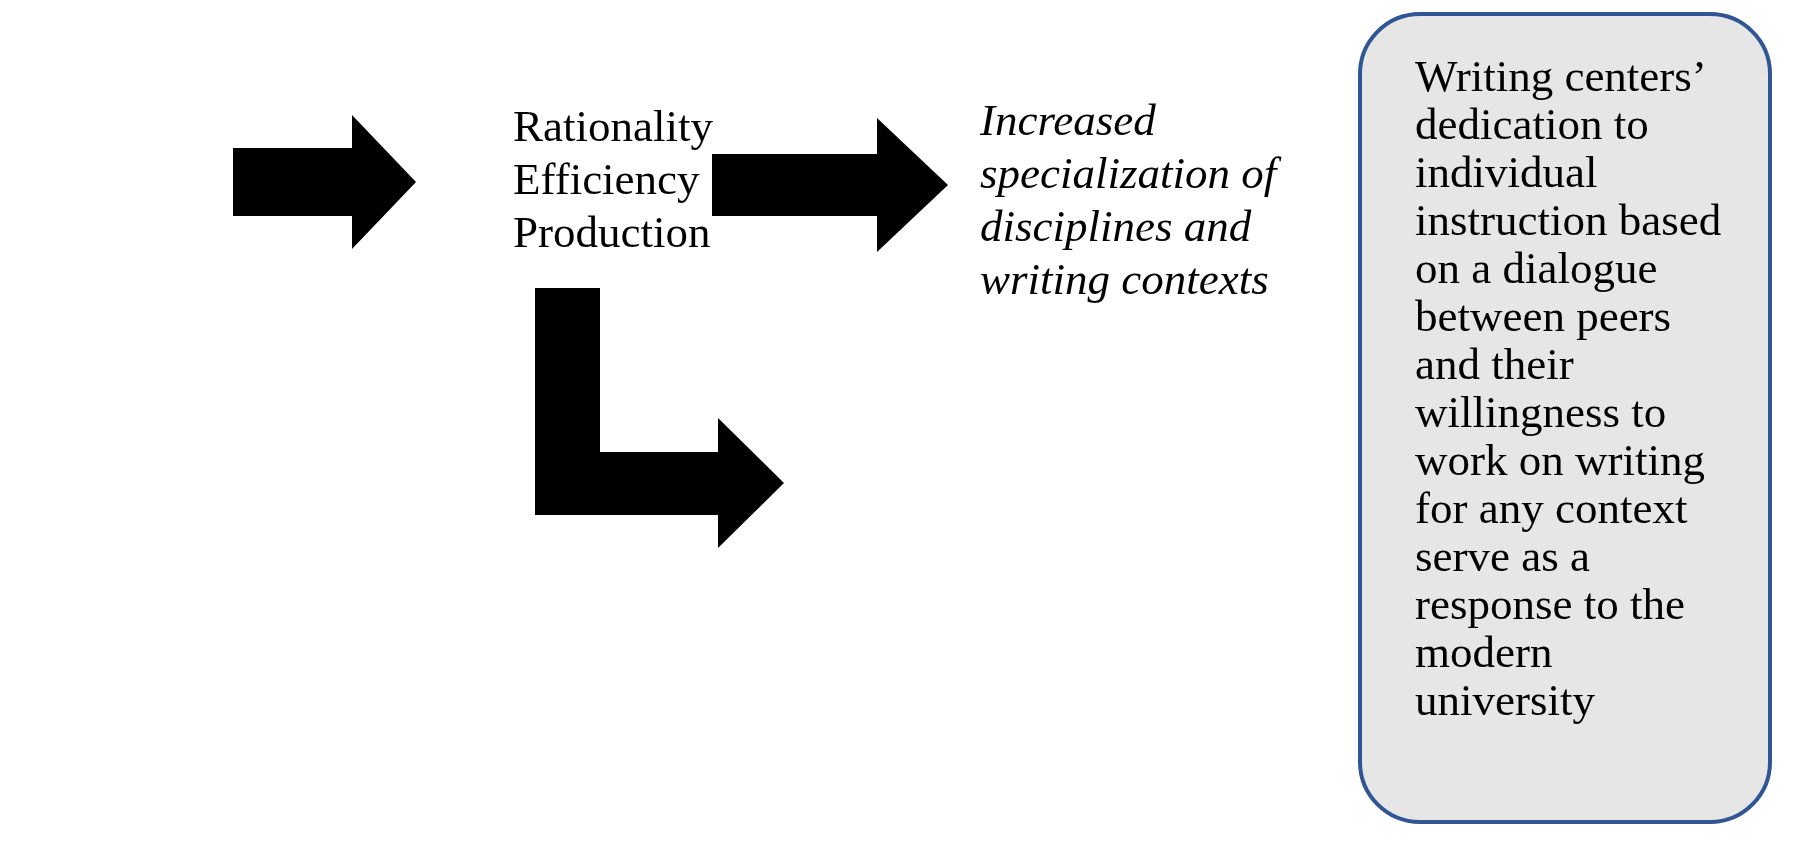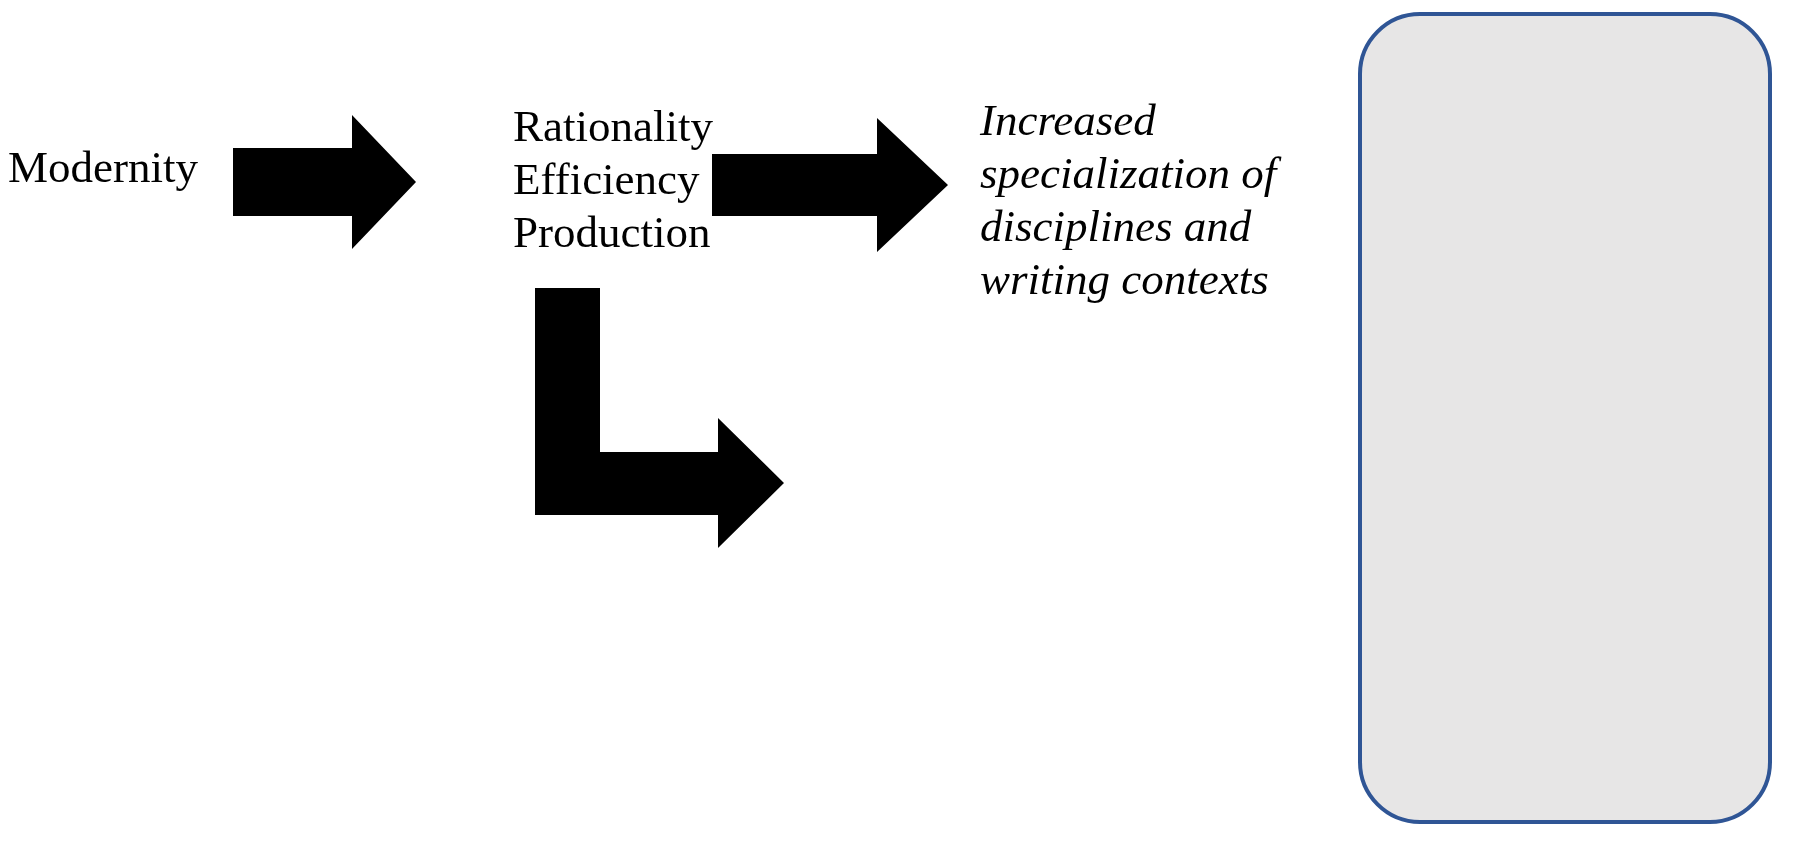--- a/index.html
+++ b/index.html
@@ -54,28 +54,41 @@
 <body>
 
 <div class="canvas">
 
   <svg class="arrows" viewBox="0 0 1795 857" xmlns="http://www.w3.org/2000/svg">
     <polygon points="233,148 352,148 352,115 416,182 352,249 352,216 233,216"></polygon>
     <polygon points="712,154 877,154 877,118 948,185 877,252 877,216 712,216"></polygon>
     <polygon points="535,288 600,288 600,452 718,452 718,418 784,483 718,548 718,515 535,515"></polygon>
   </svg>
 
-  <div class="txt" id="modernity">Modernity</div>
 
   <div class="txt" id="rationality">Rationality
 Efficiency
 Production</div>
 
   <div class="txt" id="specialization">Increased
 specialization of
 disciplines and
 writing contexts</div>
 
 
   <div class="round-box"></div>
 
+  <div class="txt" id="writing-note">Writing centers’
+dedication to
+individual
+instruction based
+on a dialogue
+between peers
+and their
+willingness to
+work on writing
+for any context
+serve as a
+response to the
+modern
+university</div>
 
 </div>
 
 </body></html>

